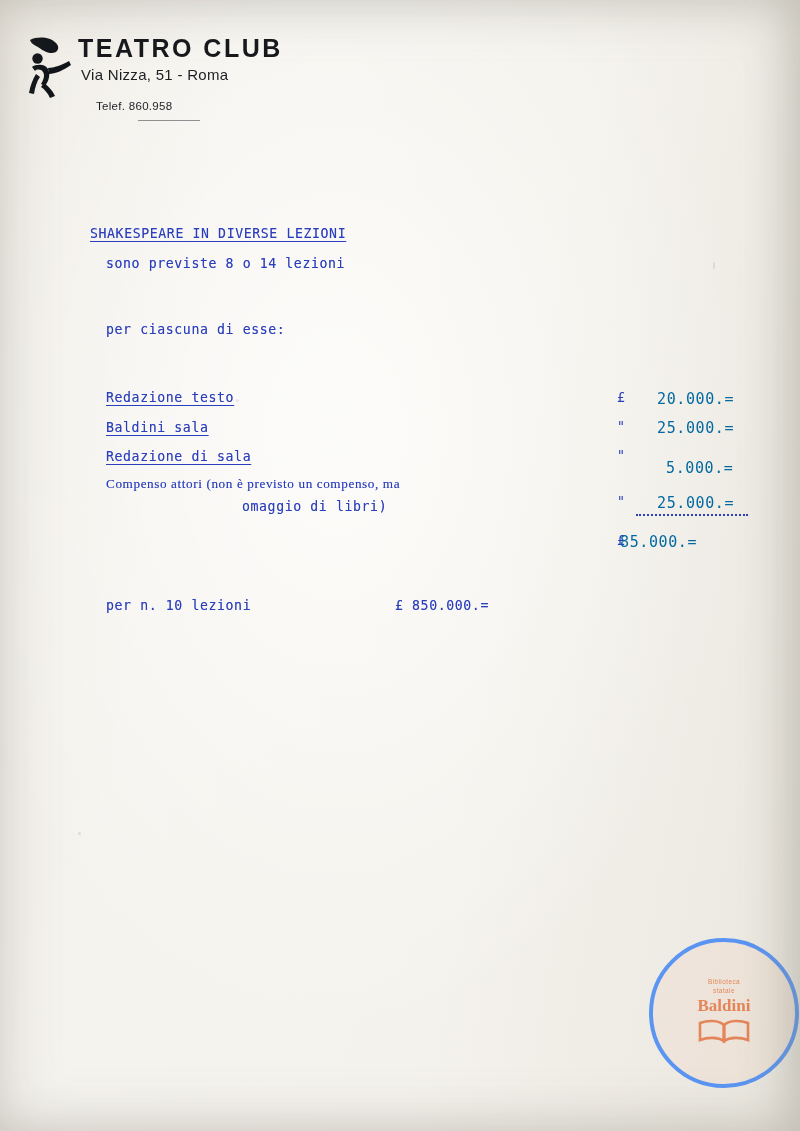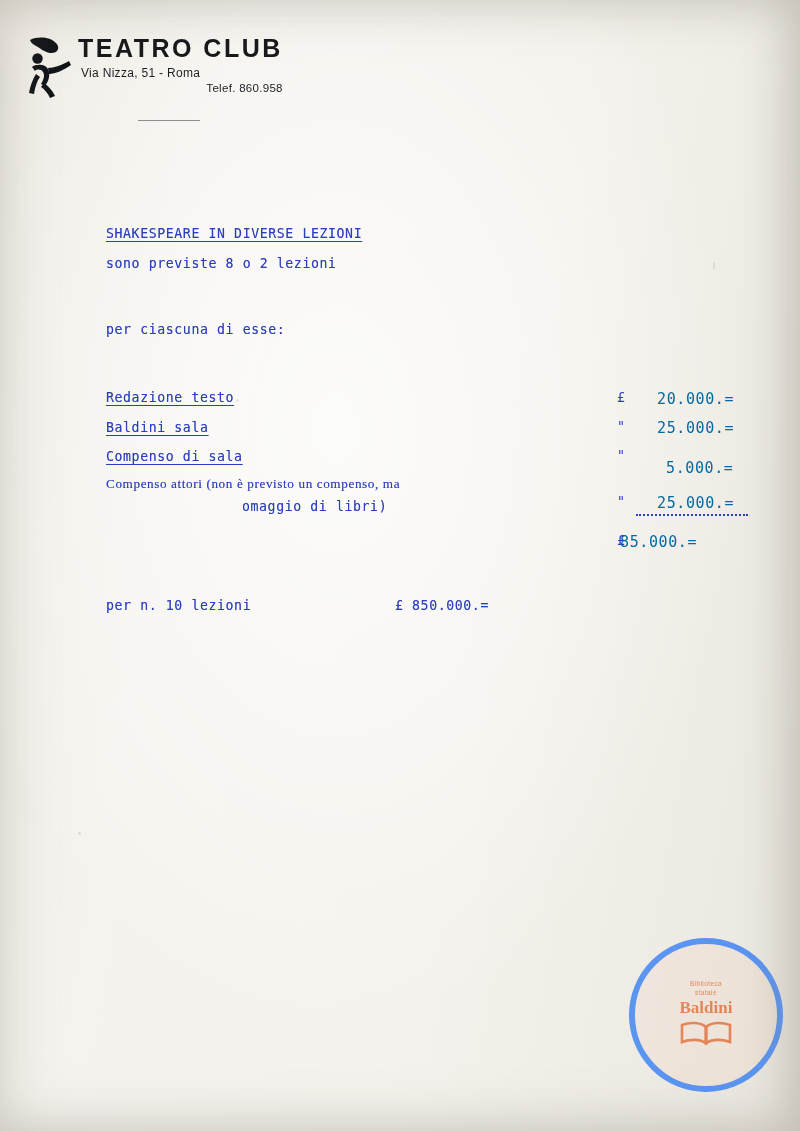--- a/index.html
+++ b/index.html
@@ -52,35 +52,34 @@
     top: 6px;
   }
   .lh-title {
     font-size: 25px;
     letter-spacing: 2.5px;
     font-weight: 700;
     color: #16181c;
     font-family: "Liberation Sans", sans-serif;
   }
   .lh-addr {
-    font-size: 12px;
+    font-size: 15px;
     color: #1d1f23;
     letter-spacing: 0.3px;
     margin-top: 3px;
     margin-left: 3px;
     font-family: "Liberation Sans", sans-serif;
   }
   .lh-tel {
     font-size: 11.5px;
     color: #1d1f23;
     letter-spacing: 0.3px;
-    margin-top: 2px;
+    margin-top: 17px;
     margin-left: 18px;
     font-family: "Liberation Sans", sans-serif;
-    text-align: right;
   }
   .lh-rule {
     position: absolute;
     left: 118px;
     top: 92px;
     width: 62px;
     height: 1px;
     background: #3b3d42;
     opacity: 0.55;
   }
@@ -127,25 +126,25 @@
   .total-rule.dotted {
     top: 514px;
     height: 0;
     border-top: 2px dotted #2b3fbe;
     background: none;
   }
 
   
   .stamp {
     position: absolute;
-    left: 629px;
+    left: 649px;
     top: 938px;
     width: 142px;
     height: 142px;
-    border: 6px solid #3b82f6;
+    border: 4px solid #3b82f6;
     border-radius: 50%;
     opacity: 0.82;
     background: rgba(245,160,120,0.10);
   }
   .stamp-inner {
     position: absolute;
     inset: 0;
     display: flex;
     flex-direction: column;
     align-items: center;
@@ -201,33 +200,33 @@
       </svg>
     </div>
     <div class="lh-text">
       <div class="lh-title">TEATRO CLUB</div>
       <div class="lh-addr">Via Nizza, 51 - Roma</div>
       <div class="lh-tel">Telef. 860.958</div>
     </div>
     <div class="lh-rule"></div>
   </div>
 
-  <div class="typed u" style="left:106px; top:227px;">SHAKESPEARE IN DIVERSE LEZIONI</div>
-  <div class="typed" style="left:106px; top:257px;">sono previste 8 o 2 lezioni</div>
+  <div class="typed u" style="left:90px; top:227px;">SHAKESPEARE IN DIVERSE LEZIONI</div>
+  <div class="typed" style="left:106px; top:257px;">sono previste 8 o 14 lezioni</div>
   <div class="typed" style="left:106px; top:323px;">per ciascuna di esse:</div>
 
   <div class="typed u" style="left:106px; top:391px;">Redazione testo</div>
   <div class="cur" style="left:617px; top:390px;">£</div>
   <div class="amount" style="left:657px; top:390px;">20.000.=</div>
 
   <div class="typed u" style="left:106px; top:421px;">Baldini sala</div>
   <div class="cur" style="left:617px; top:419px;">"</div>
   <div class="amount" style="left:657px; top:419px;">25.000.=</div>
 
-  <div class="typed u" style="left:106px; top:450px;">Compenso di sala</div>
+  <div class="typed u" style="left:106px; top:450px;">Redazione di sala</div>
   <div class="cur" style="left:617px; top:448px;">"</div>
   <div class="amount" style="left:666px; top:448px;margin-top:11px;">5.000.=</div>
 
   <div class="typed" style="left:106px; top:477px;font-family:Liberation Serif, serif;">Compenso attori (non è previsto un compenso, ma</div>
   <div class="typed" style="left:242px; top:500px;">omaggio di libri)</div>
   <div class="cur" style="left:617px; top:494px;">"</div>
   <div class="amount" style="left:657px; top:494px;">25.000.=</div>
 
   <div class="total-rule dotted"></div>
 

